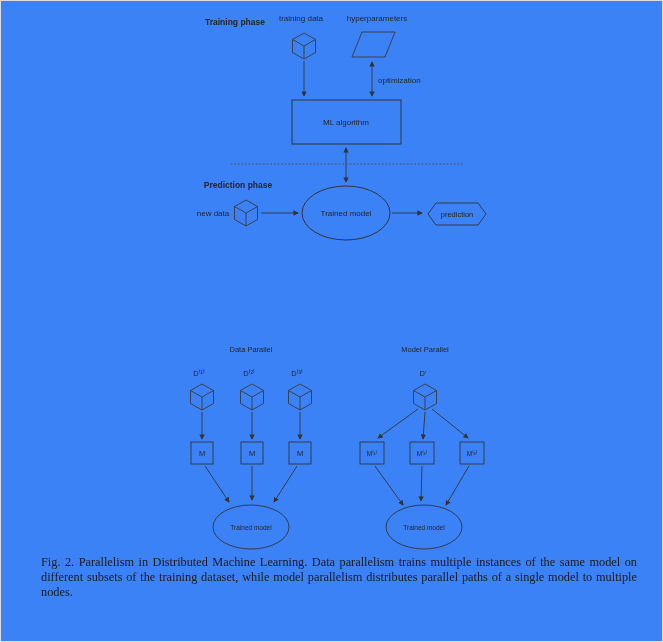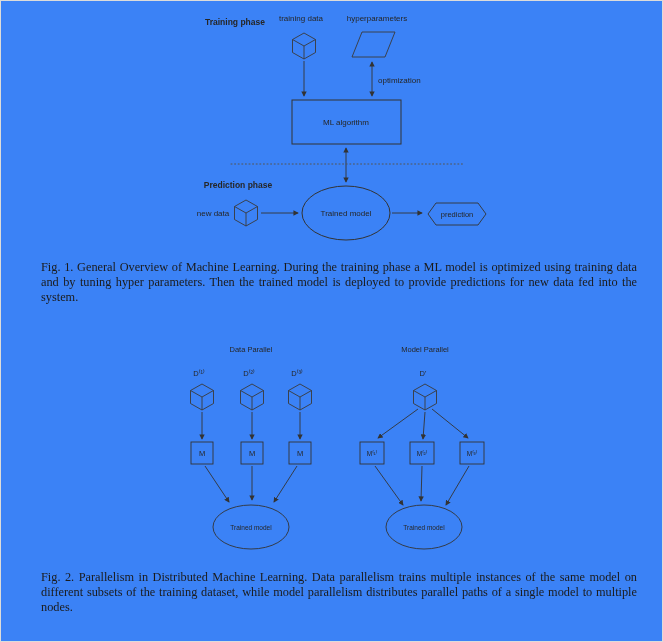--- a/index.html
+++ b/index.html
@@ -17,21 +17,21 @@
     font-family:"Liberation Sans", sans-serif;
     fill:#262626;
   }
   .caption {
     position:absolute; left:40px; width:596px;
     font-size:12.3px; line-height:14.8px;
     color:#1b1b1b; text-align:justify;
     font-family:"Liberation Serif", serif;
   }
   #caption1 { top:259px; }
-  #caption2 { top:569px; }
+  #caption2 { top:554px; }
 </style>
 </head>
 <body>
 
 <div class="page">
 
   <svg id="fig1-svg" class="fig" width="663" height="252" viewBox="0 0 663 252">
     <defs>
       <marker id="ah1" viewBox="0 0 10 10" refX="8.5" refY="5" markerWidth="6" markerHeight="6" orient="auto-start-reverse">
         <path d="M0,0 L10,5 L0,10 Z" fill="#333"></path>
@@ -68,21 +68,20 @@
 
     <ellipse cx="345" cy="212" rx="44" ry="27" fill="none" stroke="#333" stroke-width="1"></ellipse>
     <text x="345" y="215" text-anchor="middle" font-size="8">Trained model</text>
 
     <line x1="391" y1="212" x2="421" y2="212" stroke="#333" stroke-width="0.9" marker-end="url(#ah1)"></line>
 
     <path d="M427,213 L435,202 L477,202 L485,213 L477,224 L435,224 Z" fill="none" stroke="#333" stroke-width="0.9"></path>
     <text x="456" y="216" text-anchor="middle" font-size="7.5">prediction</text>
   </svg>
 
-  <p class="caption" id="caption1">Fig. 1.  General Overview of Machine Learning. During the training phase a ML model is optimized using training data and by tuning hyper parameters. Then the trained model is deployed to provide predictions for new data fed into the system.</p>
 
   <svg id="fig2-svg" class="fig" width="663" height="230" viewBox="0 0 663 230">
     <defs>
       <marker id="ah2" viewBox="0 0 10 10" refX="8.5" refY="5" markerWidth="6" markerHeight="6" orient="auto-start-reverse">
         <path d="M0,0 L10,5 L0,10 Z" fill="#333"></path>
       </marker>
       <g id="cube2" fill="none">
         <path d="M0,-13 L11.5,-6.5 L11.5,6.5 L0,13 L-11.5,6.5 L-11.5,-6.5 Z"></path>
         <path d="M-11.5,-6.5 L0,0 L11.5,-6.5 M0,0 L0,13"></path>
       </g>

